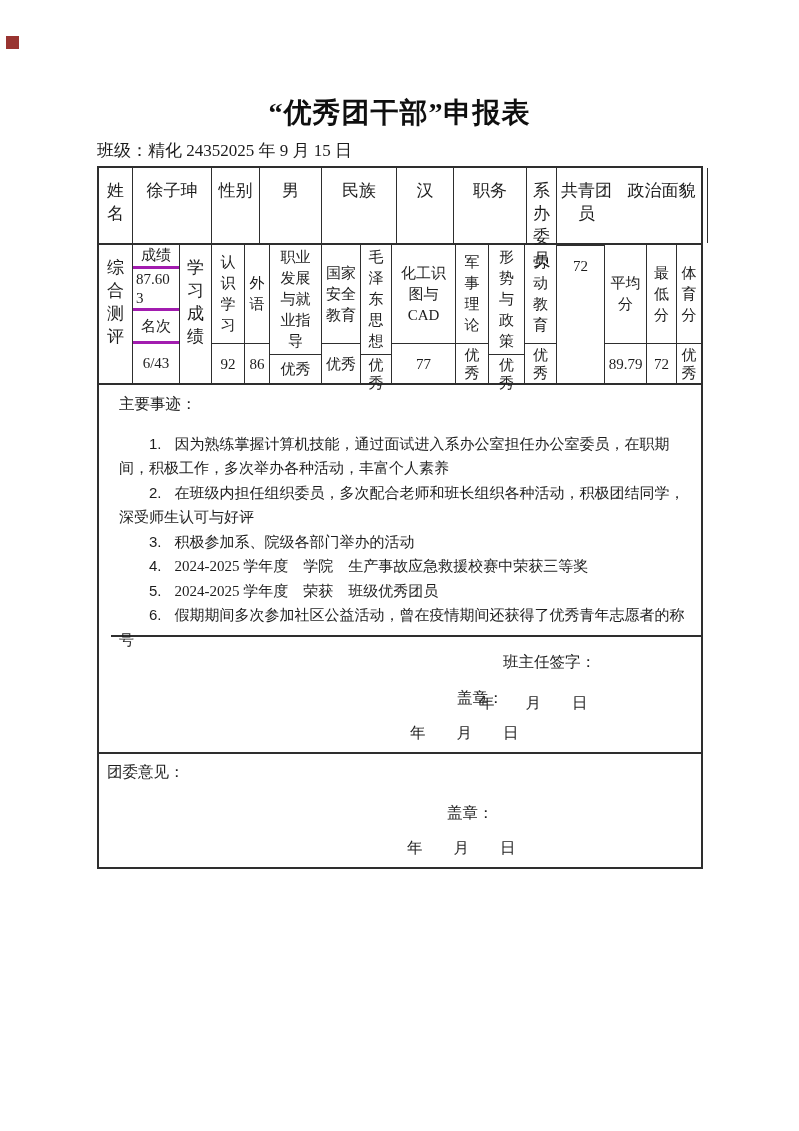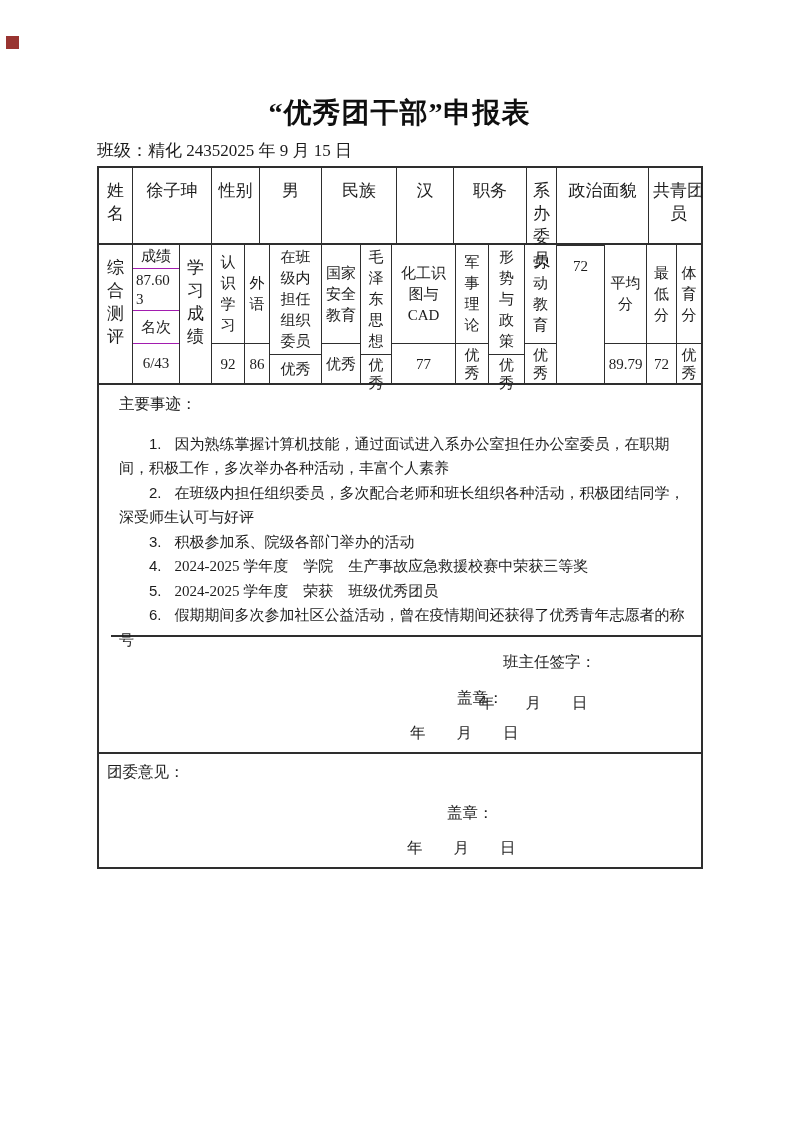--- a/index.html
+++ b/index.html
@@ -14,21 +14,21 @@
   .subheader { width:606px; margin:9px 0 4px 97px; display:flex; align-items:flex-end; font-size:17px; }
   .form { width:606px; margin-left:97px; border:2px solid #2e2e2e; }
   .row { display:flex; border-bottom:2px solid #2e2e2e; }
   .block { border-bottom:2px solid #2e2e2e; display:flex; flex-direction:column; text-align:left; }
   .block.last { border-bottom:none; }
   .cell { border-right:1px solid #2e2e2e; display:flex; align-items:flex-start; justify-content:center; text-align:center; font-size:17px; line-height:1.35; padding:12px 1px; }
   .cell.lastc { border-right:none; }
   .info-row { height:77px; }
   .eval-row { height:140px; }
   .scorecol { display:flex; flex-direction:column; border-right:1px solid #2e2e2e; }
-  .scorecol .sc { display:flex; align-items:center; justify-content:center; border-bottom:1px solid #a21caf; font-size:15px; padding:1px 2px; }
+  .scorecol .sc { display:flex; align-items:center; justify-content:center; border-bottom:3px solid #a21caf; font-size:15px; padding:1px 2px; }
   .scorecol .sc.lastr { border-bottom:none; }
   .scorecol .score-val { justify-content:flex-start; text-align:left; word-break:break-all; padding-left:3px; line-height:1.25; }
   .subcol { display:flex; flex-direction:column; border-right:1px solid #2e2e2e; }
   .subcol.lastc { border-right:none; }
   .subcol .h { flex:1; display:flex; align-items:center; justify-content:center; text-align:center; font-size:15px; line-height:1.4; padding:2px 1px; }
   .subcol .v { height:40px; border-top:1px solid #2e2e2e; display:flex; align-items:center; justify-content:center; text-align:center; font-size:15px; line-height:1.2; padding:1px; }
   .w1 { display:inline-block; width:1.15em; word-break:break-all; }
   .w2 { display:inline-block; width:2.25em; word-break:break-all; }
   .w3 { display:inline-block; width:3.35em; }
   .ach { height:252px; padding:9px 8px 14px 8px;margin-left:12px; }
@@ -68,24 +68,24 @@
       </div>
     <div class="cell" style="flex:0 0 79px">徐子珅</div>
     <div class="cell" style="flex:0 0 48px">性别</div>
     <div class="cell" style="flex:0 0 62px">男</div>
     <div class="cell" style="flex:0 0 75px">民族</div>
     <div class="cell" style="flex:0 0 57px">汉</div>
     <div class="cell" style="flex:0 0 73px">职务</div>
     <div class="cell" style="flex:0 0 30px">
         <span class="w1">系办委员</span>
       </div>
-    <div class="cell" style="flex:0 0 92px">政治面貌</div>
     <div class="cell lastc" style="flex:1">
         <span class="w3">共青团员</span>
       </div>
+    <div class="cell" style="flex:0 0 92px">政治面貌</div>
   </div>
 
   <div class="row eval-row">
     <div class="cell" style="flex:0 0 34px">
         <span class="w1">综合测评</span>
       </div>
 
     <div class="scorecol" style="flex:0 0 47px">
       <div class="sc" style="height:24px">成绩</div>
       <div class="sc score-val" style="height:42px">87.603</div>
@@ -104,21 +104,21 @@
       <div class="v">92</div>
     </div>
     <div class="subcol" style="flex:0 0 25px">
       <div class="h">
           <span class="w1">外语</span>
         </div>
       <div class="v">86</div>
     </div>
     <div class="subcol" style="flex:0 0 52px">
       <div class="h">
-          <span class="w2">在班级内担任组织委员</span>
+          <span class="w2">职业发展与就业指导</span>
         </div>
       <div class="v">优秀</div>
     </div>
     <div class="subcol" style="flex:0 0 39px">
       <div class="h">
           <span class="w2">国家安全教育</span>
         </div>
       <div class="v">优秀</div>
     </div>
     <div class="subcol" style="flex:0 0 31px">

